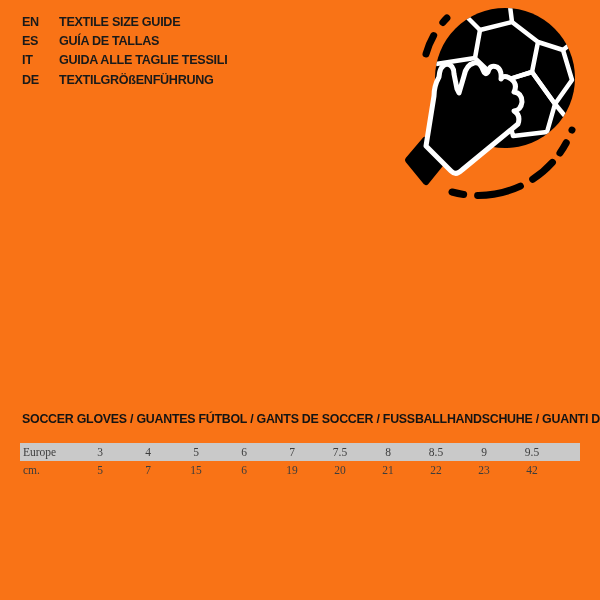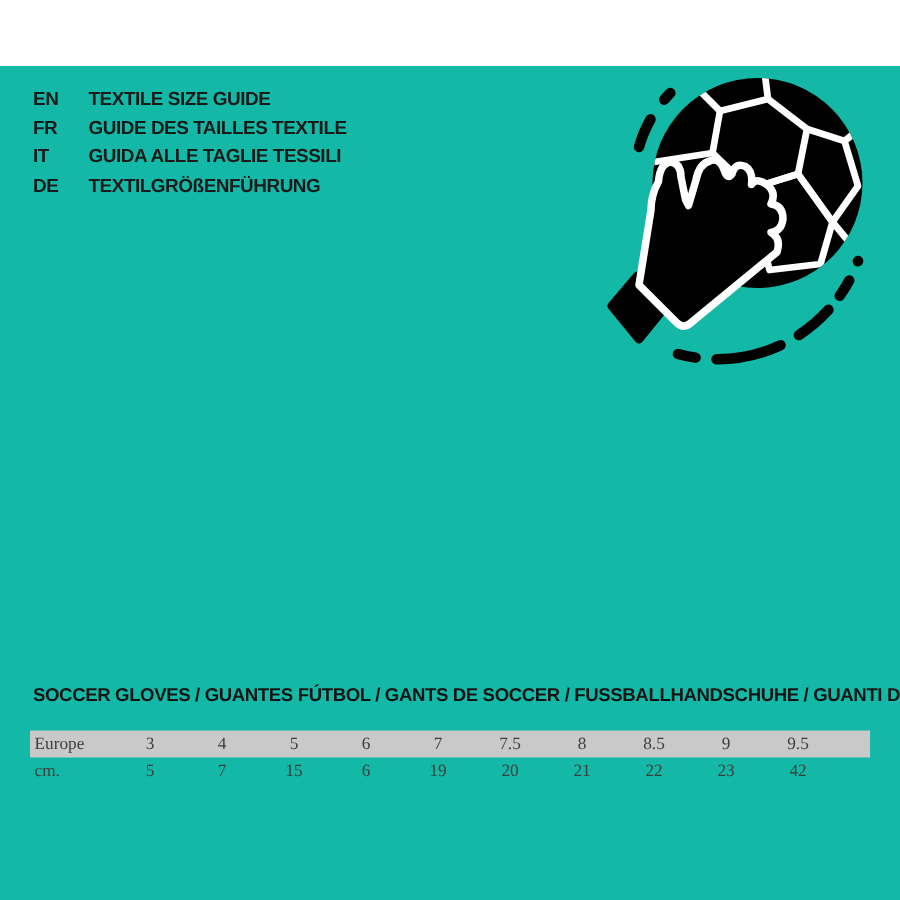--- a/index.html
+++ b/index.html
@@ -3,21 +3,21 @@
 <meta charset="utf-8">
 <style>
   * { margin: 0; padding: 0; box-sizing: border-box; }
   html, body { width: 600px; height: 600px; }
   body {
     background: #ffffff;
     font-family: "Liberation Sans", sans-serif;
     position: relative;
     overflow: hidden;
   }
-  .page { position: absolute; inset: 0; background: #14b8a6; margin-top: 44px; }
+  .page { position: absolute; inset: 0; background: #f97316; }
 
   
   .lang-list { position: absolute; left: 22px; top: 12px; }
   .lang-row { display: flex; height: 19.4px; align-items: center; }
   .lang-code, .lang-label {
     font-size: 12.6px;
     font-weight: 700;
     color: #1a1a1a;
     letter-spacing: -0.3px;
     white-space: nowrap;
@@ -51,22 +51,22 @@
 <body>
 
 <div class="page">
 
   <div class="lang-list">
     <div class="lang-row">
       <span class="lang-code">EN</span>
       <span class="lang-label">TEXTILE SIZE GUIDE</span>
     </div>
     <div class="lang-row">
-      <span class="lang-code">FR</span>
-      <span class="lang-label">GUIDE DES TAILLES TEXTILE</span>
+      <span class="lang-code">ES</span>
+      <span class="lang-label">GUÍA DE TALLAS</span>
     </div>
     <div class="lang-row">
       <span class="lang-code">IT</span>
       <span class="lang-label">GUIDA ALLE TAGLIE TESSILI</span>
     </div>
     <div class="lang-row">
       <span class="lang-code">DE</span>
       <span class="lang-label">TEXTILGRÖßENFÜHRUNG</span>
     </div>
   </div>

